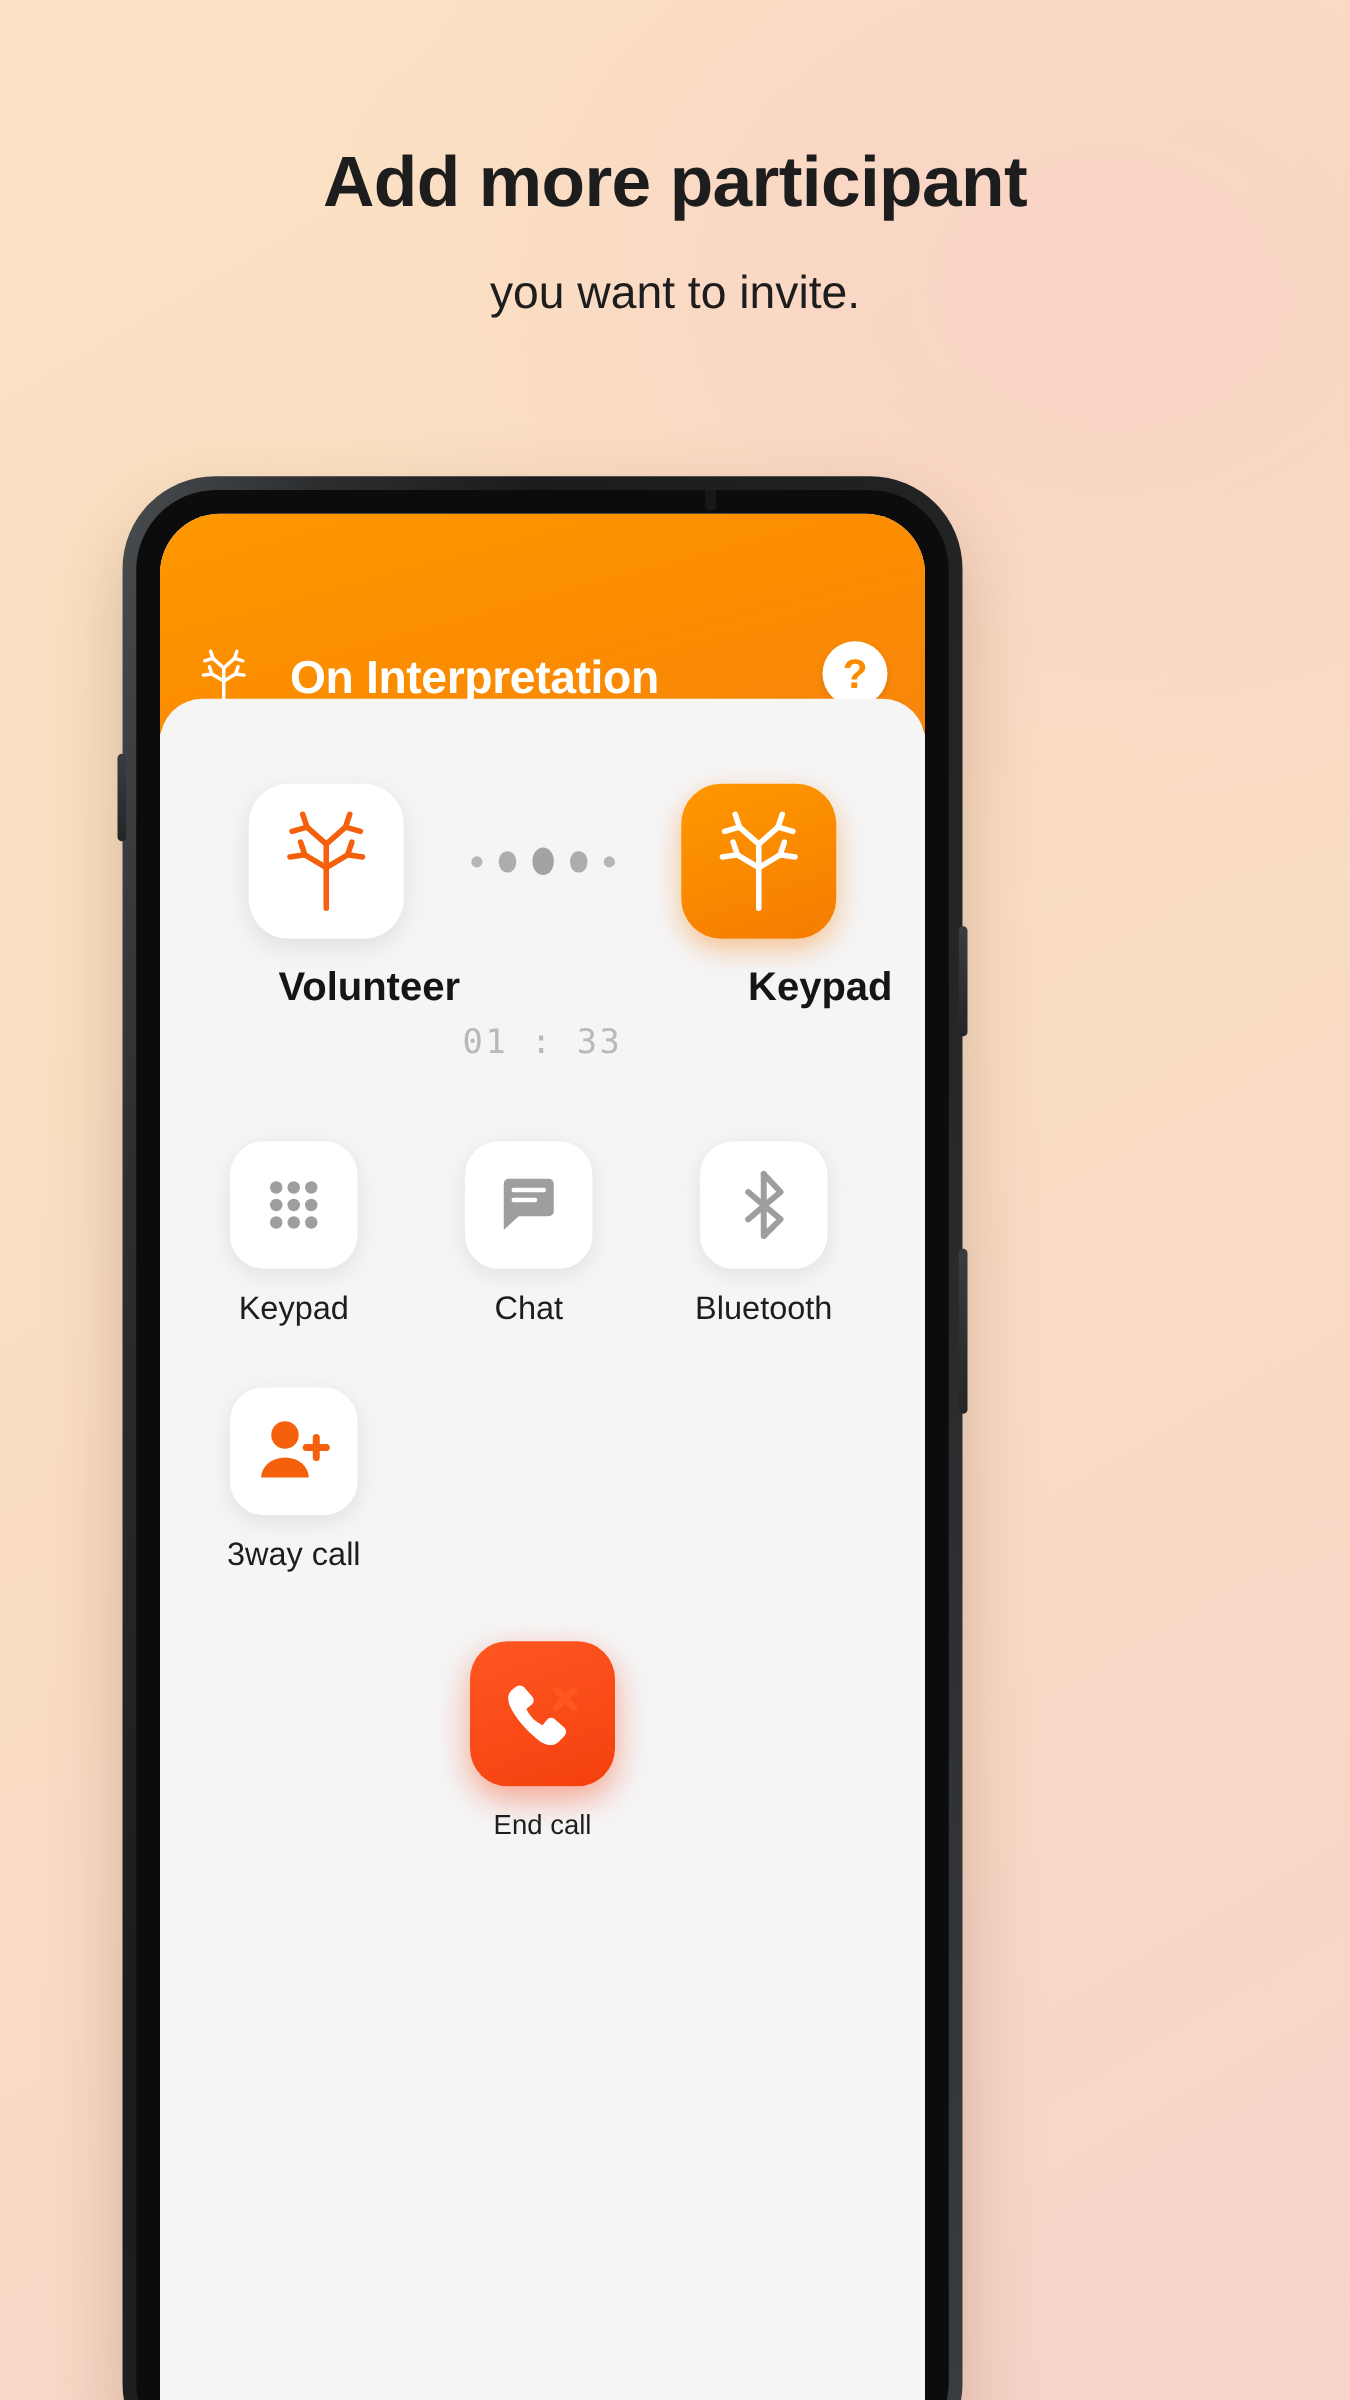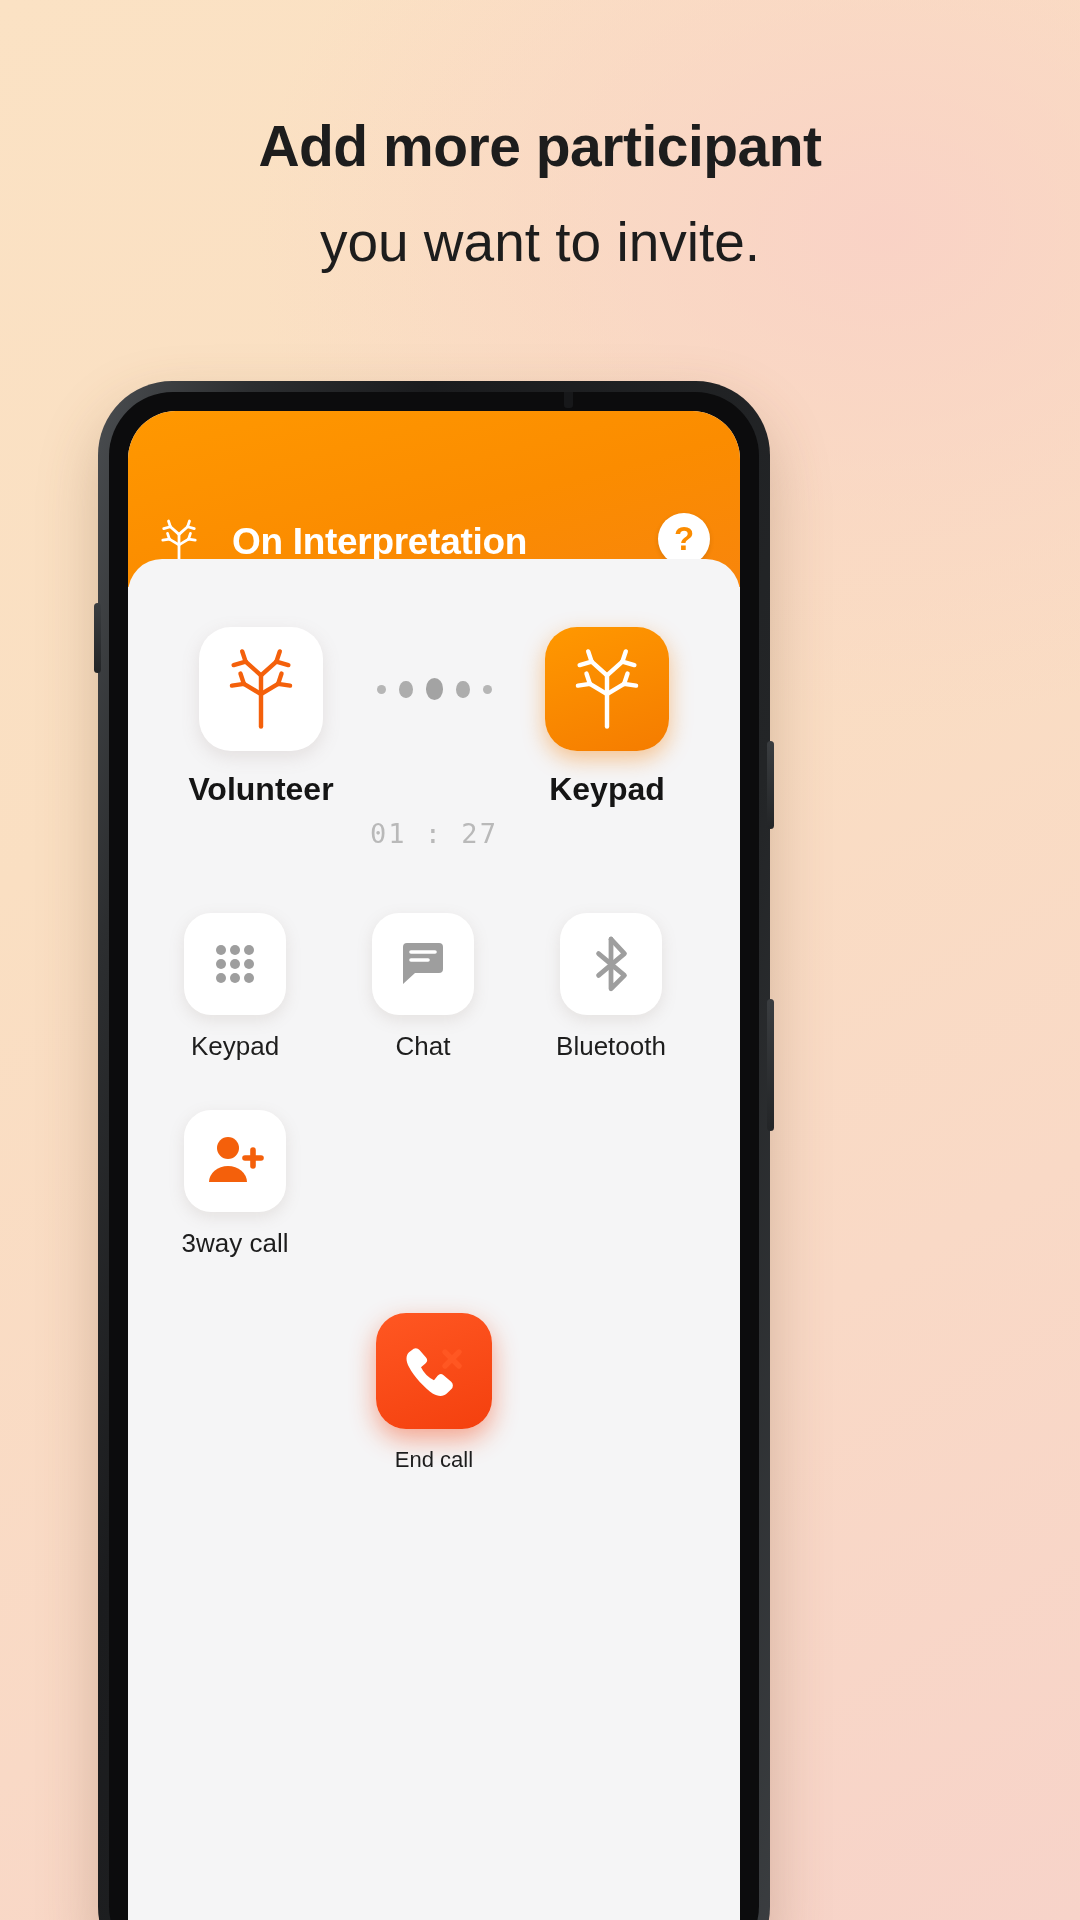--- a/index.html
+++ b/index.html
@@ -17,21 +17,21 @@
 
   
   .headline{
     position:absolute;left:0;right:0;top:118px;
     text-align:center;color:#1d1d1d;
   }
   .headline .l1{
     display:block;font-size:57px;font-weight:bold;letter-spacing:-0.5px;line-height:1.0;
   }
   .headline .l2{
-    display:block;font-size:55px;font-weight:normal;line-height:1.0;margin-top:40px;
+    display:block;font-size:37px;font-weight:normal;line-height:1.0;margin-top:40px;
   }
 
   
   .phone{
     position:absolute;left:98px;top:381px;width:672px;height:1600px;
     border-radius:74px;
     background:linear-gradient(105deg,#4a4d50 0%,#2c2e30 14%,#1b1c1e 30%,#232527 70%,#3b3e41 100%);
     box-shadow:0 26px 60px rgba(120,80,50,.28);
   }
   .phone-inner-ring{
@@ -72,21 +72,21 @@
   
   .content{
     position:relative;margin-top:-28px;border-radius:34px 34px 0 0;
     background:#f5f5f6;min-height:1200px;padding-top:48px;
   }
 
   
   .participants{
     display:flex;align-items:flex-start;justify-content:center;gap:0;margin-top:20px;
   }
-  .party{width:214px;text-align:center;}
+  .party{width:214px;text-align:right;}
   .tile{
     width:124px;height:124px;border-radius:32px;margin:0 auto;
     display:flex;align-items:center;justify-content:center;
   }
   .tile.white{background:#ffffff;box-shadow:0 6px 18px rgba(140,120,110,.17);}
   .tile.orange{
     background:linear-gradient(160deg,#FF9800,#F57C00);
     box-shadow:0 8px 22px rgba(245,124,0,.42);
   }
   .party-name{
@@ -228,21 +228,21 @@
                 <path d="M22 27 L32 21"></path>
                   <path d="M32 21 L39 22"></path>
                   <path d="M32 21 L34 15"></path>
               </g>
             </svg>
           </div>
           <div class="party-name">Keypad</div>
         </div>
       </div>
 
-      <div class="timer">01 : 27</div>
+      <div class="timer">01 : 33</div>
 
       <div class="grid">
 
         <div class="action">
           <div class="act-tile">
             <svg width="56" height="56" viewBox="0 0 56 56">
               <g fill="#9e9e9e">
                 <circle cx="14" cy="14" r="5"></circle>
                   <circle cx="28" cy="14" r="5"></circle>
                   <circle cx="42" cy="14" r="5"></circle>

